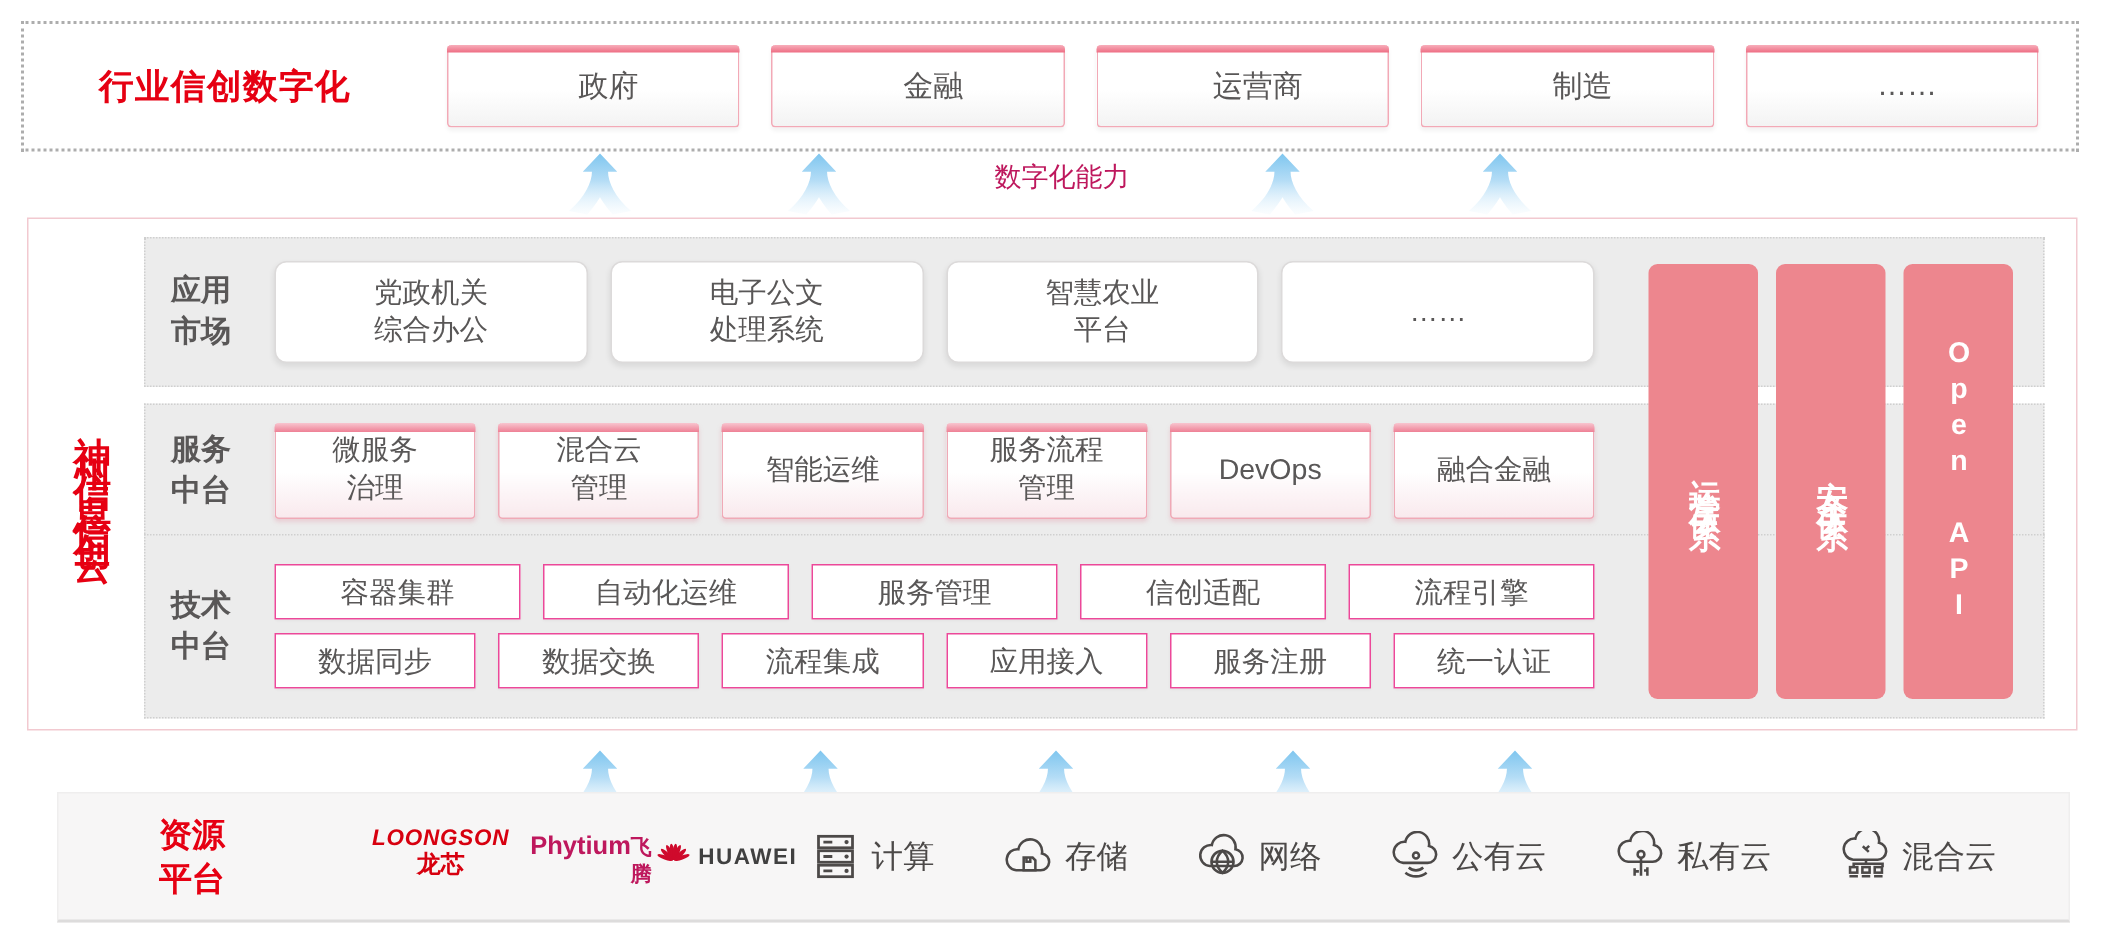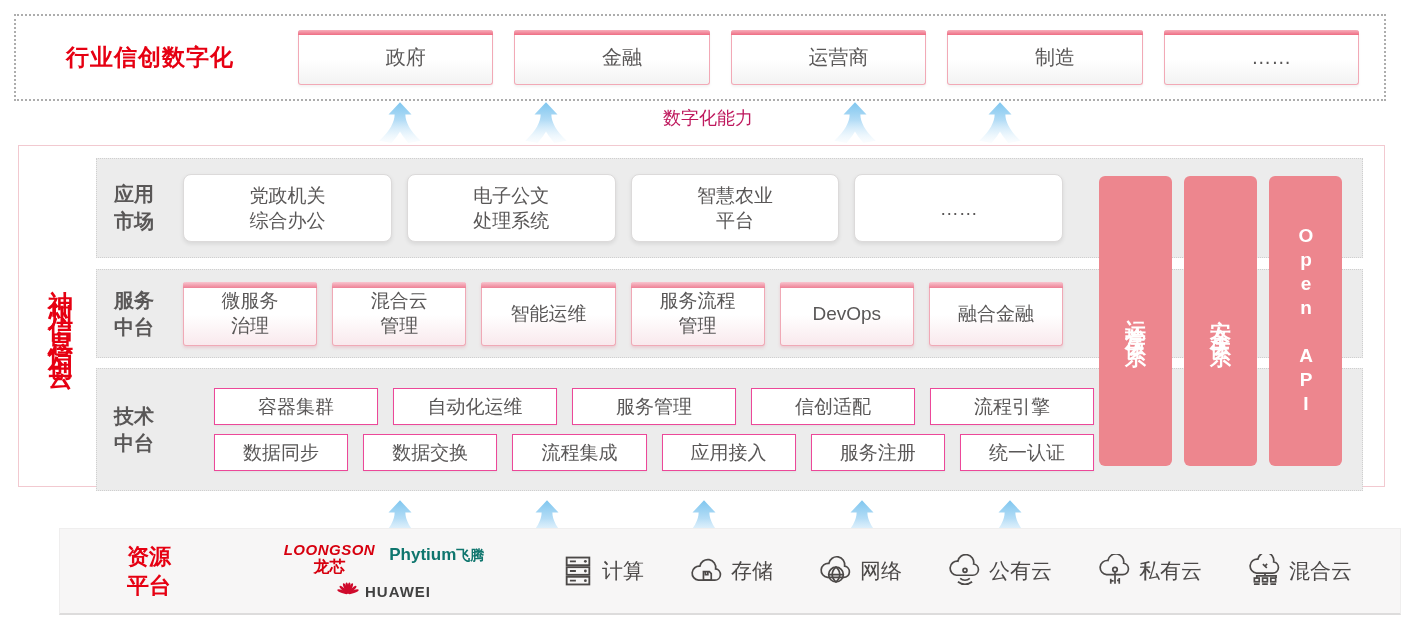--- a/index.html
+++ b/index.html
@@ -27,21 +27,21 @@
   
   .main-box { position:absolute; left:18px; top:145px; width:1367px; height:342px;
     background:#fff; border:1px solid #f2c9d0; }
   .vtitle { position:absolute; left:24px; top:50%; transform:translateY(-50%);
     writing-mode:vertical-rl; text-orientation:upright;
     font-size:25px; font-weight:700; color:#e60012; letter-spacing:13px; line-height:36px; }
   .band { position:absolute; left:77px; width:1267px; background:#ececec;
     border:1px dotted #cfcfcf; display:flex; align-items:center; }
   .band-1 { top:12px;  height:100px; }
   .band-2 { top:123px; height:89px;  }
-  .band-3 { top:222px; height:123px;gap:31px; }
+  .band-3 { top:210px; height:123px; }
   .band-label { width:54px; margin-left:17px; font-size:20px; font-weight:700;
     color:#595757; line-height:27px; }
   .cards { display:flex; gap:15px; margin-left:15px; width:880px; }
 
   .card-app { flex:1; height:68px; background:#fff; border:1px solid #dcdada; border-radius:8px;
     display:flex; align-items:center; justify-content:center; text-align:center;
     font-size:19px; line-height:25px; color:#595757; box-shadow:0 2px 4px rgba(0,0,0,.09); }
 
   .card-svc { flex:1; height:64px; position:relative; background:linear-gradient(180deg,#ffffff 52%,#f9e9ed 100%);
     border:1px solid #f0a9b6; border-top:none; border-radius:3px;
@@ -58,31 +58,31 @@
 
   .pillar { position:absolute; top:30px; width:73px; height:290px; background:#ed868e;
     border-radius:6px; color:#fff; font-weight:700;
     display:flex; align-items:center; justify-content:center;
     writing-mode:vertical-rl; text-orientation:upright; }
   .pillar-cjk { font-size:21px; letter-spacing:9px; }
   .pillar-lat { font-size:19px; letter-spacing:3px; }
   .p0 { left:1080px; } .p1 { left:1165px; } .p2 { left:1250px; }
 
   
-  .res-box { position:absolute; left:59px; top:528px; width:1342px; height:87px;
+  .res-box { position:absolute; left:38px; top:528px; width:1342px; height:87px;
     background:#f7f6f6; border:1px solid #efeeee; border-bottom:2px solid #dddcdc;
     display:flex; align-items:center; }
   .res-label { margin-left:67px; width:60px; font-size:22px; font-weight:700;
     color:#e60012; line-height:29px; }
-  .logos { margin-left:82px; width:230px; display:flex; flex-direction:column; align-items:center; gap:3px; }
+  .logos { margin-left:82px; width:230px; display:flex; flex-direction:row; align-items:center; gap:3px; }
   .logo-row { display:flex; align-items:flex-start; gap:14px; }
   .loongson { display:flex; flex-direction:column; align-items:center; color:#d7000f; }
   .loongson-en { font-size:15px; font-weight:700; font-style:italic; letter-spacing:.5px; }
   .loongson-cn { font-size:16px; font-weight:700; margin-top:-1px; }
-  .phytium { display:flex; align-items:baseline; color:#0f766e; margin-top:4px;text-align:right; }
+  .phytium { display:flex; align-items:baseline; color:#be185d; margin-top:4px;text-align:right; }
   .phytium-en { font-size:17px; font-weight:700; }
   .phytium-cn { font-size:14px; font-weight:700; }
   .huawei { display:flex; align-items:center; gap:6px; }
   .huawei-txt { font-size:15px; font-weight:700; color:#404040; letter-spacing:1px; }
   .res-items { flex:1; display:flex; justify-content:space-between; margin:0 48px 0 62px; align-items:center; }
   .res-item { display:flex; align-items:center; gap:7px; font-size:21px; color:#4c4948; }
   .res-item svg { width:34px; height:34px; color:#4c4948; }
 </style>
 </head>
 <body>

